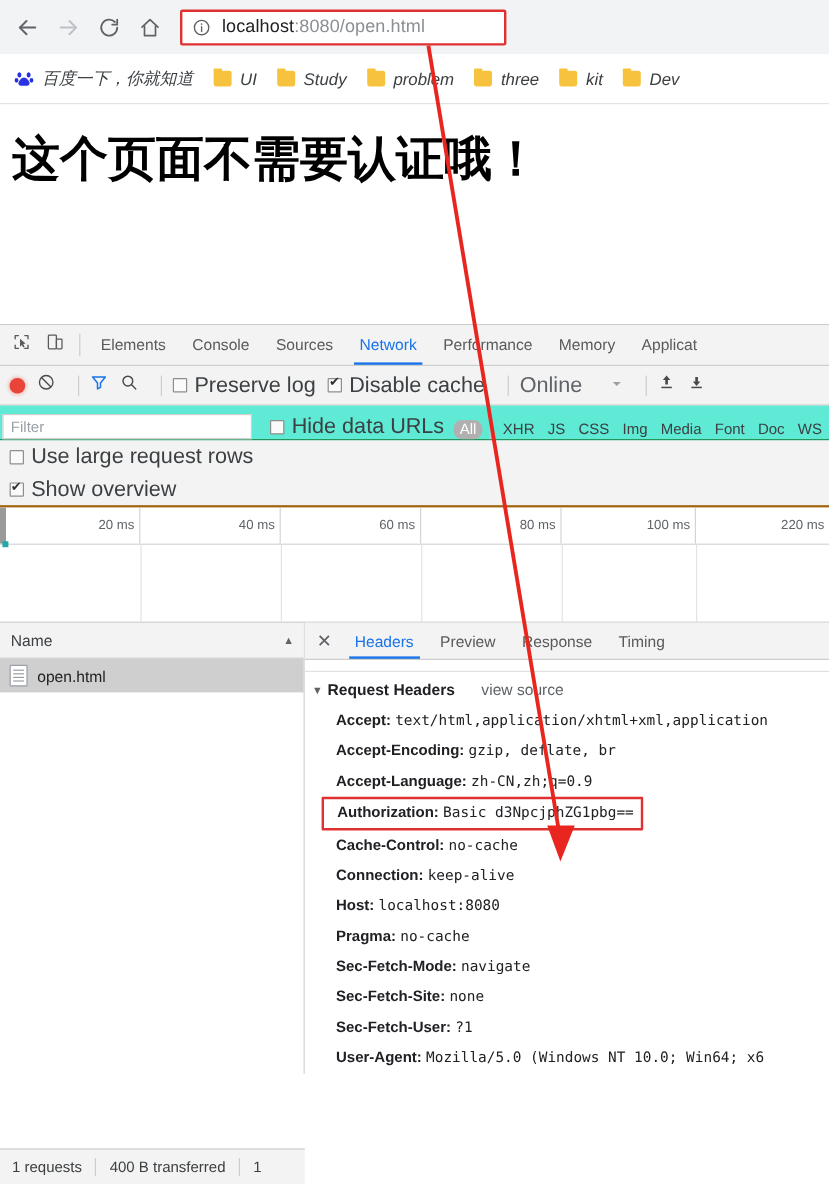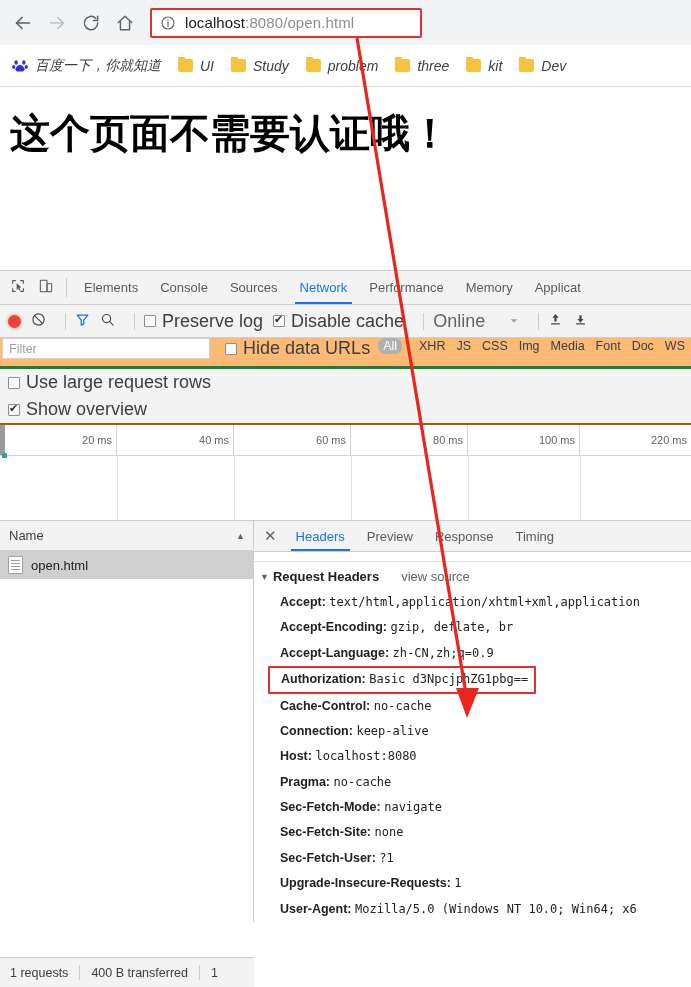--- a/index.html
+++ b/index.html
@@ -98,22 +98,22 @@
     width:12px; height:12px; border:1px solid #8e8e8e; background:#fafafa;
     border-radius:1px; box-sizing:border-box; position:relative; flex:0 0 auto;
   }
   .cbox.checked:after{
     content:"✔"; position:absolute; left:0px; top:-3px; font-size:11px; color:#333;
     line-height:13px;
   }
   .vsep { width:1px; height:17px; background:#cdcdcd; margin:0 9px; }
 
   .dt-filterbar {
-    height:28px; display:flex; align-items:flex-start; background:#fdba74;
-    border-bottom:3px solid #15803d;
+    height:28px; display:flex; align-items:flex-end; background:#5eead4;
+    border-bottom:1px solid #15803d;
   }
   .filter-input {
     width:213px; height:21px; margin-left:2px; background:#fff; border:1px solid #d0d0d0;
     box-sizing:border-box; font-size:12.5px; color:#9aa0a6; padding:0 6px;
     display:flex; align-items:center;
   }
   .ftype { font-size:12.5px; color:#3c4043; padding:1px 5px; border-radius:7px; margin-right:1px; white-space:nowrap;}
   .ftype.sel { background:#b0b0b0; color:#fff; }
 
   .dt-optrow { height:27px; display:flex; align-items:center; background:#f3f3f3; padding-left:8px; }
@@ -502,24 +502,20 @@
           </div>
           <div class="hdr-row">
             <span class="hdr-name">Sec-Fetch-Site:</span>
             <span class="hdr-val">none</span>
           </div>
           <div class="hdr-row">
             <span class="hdr-name">Sec-Fetch-User:</span>
             <span class="hdr-val">?1</span>
           </div>
           <div class="hdr-row">
-            <span class="hdr-name">Upgrade-Insecure-Requests:</span>
-            <span class="hdr-val">1</span>
-          </div>
-          <div class="hdr-row">
             <span class="hdr-name">User-Agent:</span>
             <span class="hdr-val">Mozilla/5.0 (Windows NT 10.0; Win64; x6</span>
           </div>
         </div>
       </div>
     </div>
   </div>
 
   <div class="dt-status">
     <span>1 requests</span>

